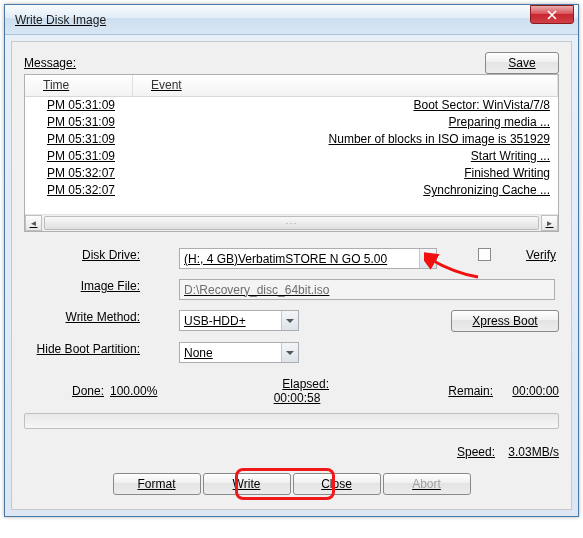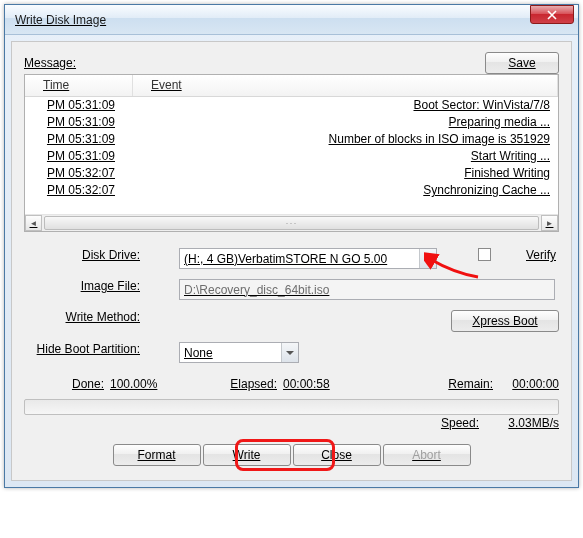--- a/index.html
+++ b/index.html
@@ -180,22 +180,21 @@
   .progress {
     margin-top: 8px;
     height: 16px;
     border: 1px solid #bfbfbf;
     background: linear-gradient(to bottom,#e9e9e9,#f6f6f6);
     border-radius: 2px;
   }
   .speedrow {
     display: flex;
     justify-content: flex-end;
-    margin-top: 1px;
-    gap: 16px;
+    margin-top: 16px;
   }
   .btnrow {
     display: flex;
     justify-content: center;
     gap: 2px;
     margin-top: 14px;
   }
   .btnrow .btn { min-width: 88px; }
   .highlight-ring {
     position: absolute;
@@ -286,38 +285,42 @@
 
     <div class="formrow">
       <div class="label">Image File:</div>
       <div class="textfield readonly" style="width:376px;">
         <span>D:\Recovery_disc_64bit.iso</span>
       </div>
     </div>
 
     <div class="formrow">
       <div class="label">Write Method:</div>
+      <div class="combo" style="width:120px;">
+        <span>USB-HDD+</span>
+        <div class="arrow"></div>
+      </div>
       <div style="flex:1"></div>
       <div class="btn" style="min-width:108px;">Xpress Boot</div>
     </div>
 
     <div class="formrow">
       <div class="label">Hide Boot Partition:</div>
       <div class="combo" style="width:120px;">
         <span>None</span>
         <div class="arrow"></div>
       </div>
     </div>
 
     <div class="statusrow">
       <div class="group" style="width:180px;">
         <div class="slabel" style="width:86px;">Done:</div>
         <div>100.00%</div>
       </div>
-      <div class="group" style="width:180px;">
+      <div class="group" style="width:180px;flex-direction:column;">
         <div class="slabel" style="width:76px;">Elapsed:</div>
         <div>00:00:58</div>
       </div>
       <div class="group" style="flex:1;justify-content:flex-end;">
         <div class="slabel">Remain:</div>
         <div style="width:60px;text-align:right;">00:00:00</div>
       </div>
     </div>
 
     <div class="progress"></div>

